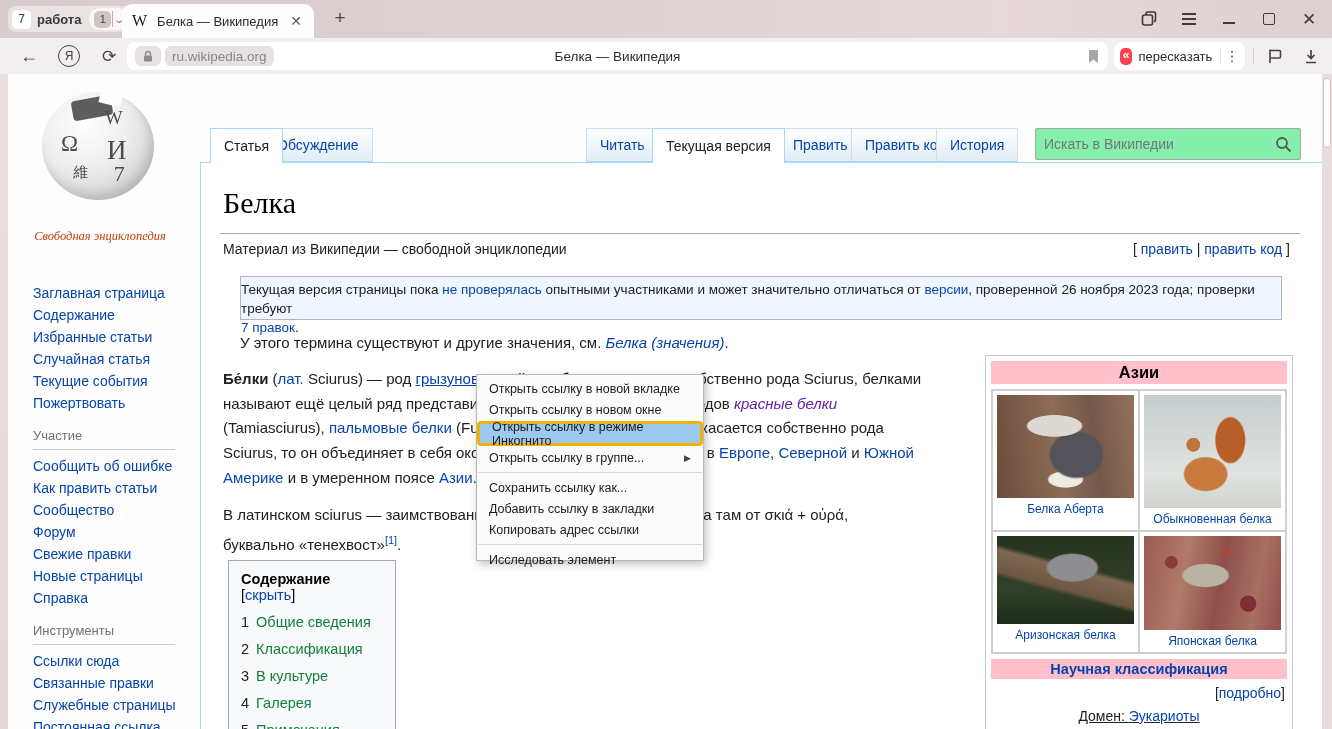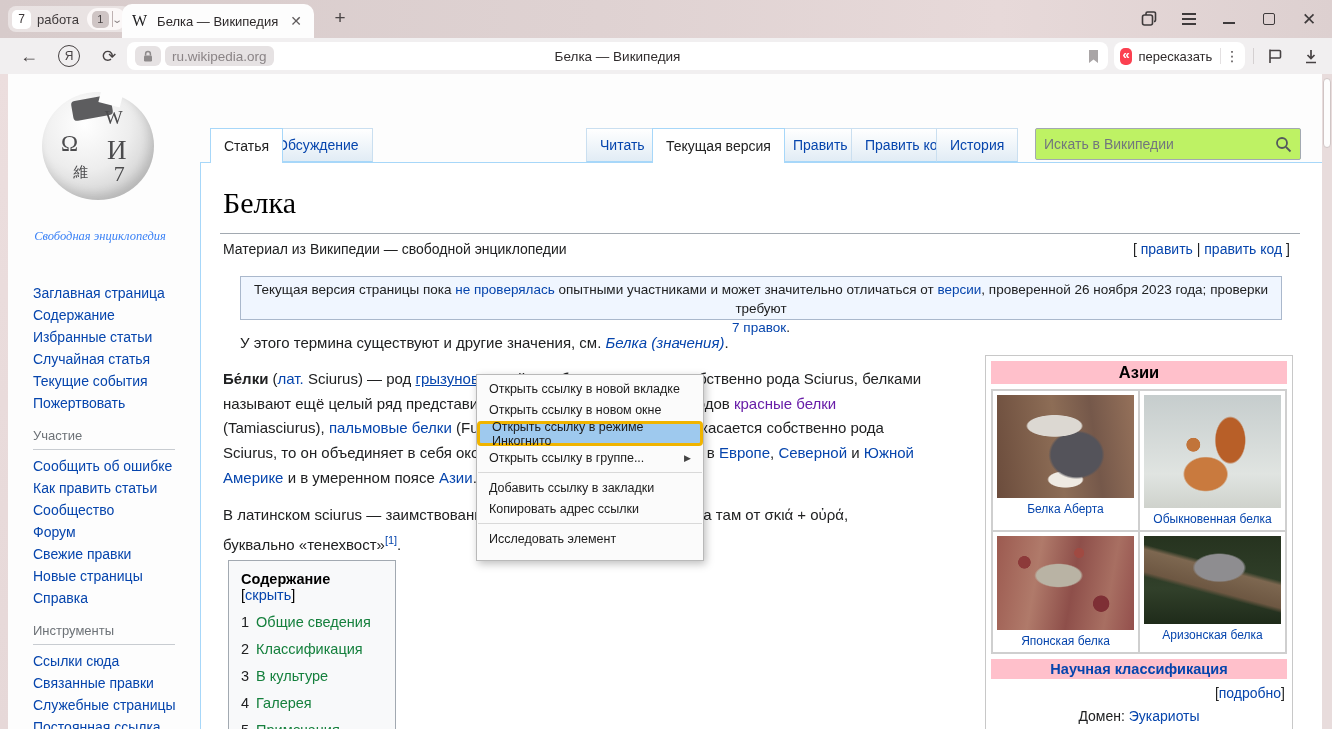--- a/index.html
+++ b/index.html
@@ -7,21 +7,21 @@
     font-family:"Liberation Sans", sans-serif; }
   #root { position:absolute; width:1332px; height:729px; overflow:hidden; }
 
   
   .tabstrip { position:absolute; left:0; top:0; width:1332px; height:38px;
     background:linear-gradient(90deg,#d7cbcb,#dfd2d2 45%,#e7d9d9 75%,#ddd0d0); }
   .tabgroup { position:absolute; left:8px; top:6px; height:26px; display:flex; align-items:center;
     background:rgba(255,255,255,.45); border-radius:8px; padding:0 4px 0 4px; }
   .tg-count { width:19px; height:19px; background:#fff; border-radius:5px; font-size:12px;
     color:#3c3738; display:flex; align-items:center; justify-content:center; margin-right:6px;}
-  .tg-label { font-size:13px; color:#3c3738; margin-right:8px; }
+  .tg-label { font-size:13px; color:#3c3738; margin-right:8px;font-weight:bold; }
   .tg-pill { height:22px; background:#fbf7f7; border-radius:11px; display:flex; align-items:center; padding:0 5px; }
   .tg-badge { width:17px; height:17px; background:#cfc5c5; border-radius:5px; font-size:11px; color:#443f40;
     display:flex; align-items:center; justify-content:center; margin-right:4px; }
   .tg-chev { font-size:10px; color:#8a8283; transform:scaleX(1.4); }
   .tab-sep { position:absolute; left:112px; top:11px; width:1px; height:16px; background:#bfb2b2; }
   .btab { position:absolute; left:122px; top:4px; width:192px; height:34px; background:#fdfdfd;
     border-radius:10px 10px 0 0; display:flex; align-items:center; padding:0 10px; }
   .btab-fav { font-family:"Liberation Serif", serif; font-size:16px; color:#1d1d1f; margin-right:10px; }
   .btab-title { font-size:13px; color:#2c2829; flex:1; white-space:nowrap; overflow:hidden; }
   .btab-close { font-size:14px; color:#5f5b5c; padding:0 2px; cursor:default; }
@@ -69,52 +69,52 @@
   .globe { position:absolute; left:42px; top:92px; width:112px; height:108px; border-radius:50%;
     background:radial-gradient(circle at 38% 30%, #ffffff, #ededed 45%, #d2d2d2 75%, #c0c0c0);
     box-shadow:inset -4px -6px 10px rgba(0,0,0,.12); }
   .globe span { position:absolute; font-family:"Liberation Serif", serif; color:#4b4b4d; }
   .g-puzzle { position:absolute; left:30px; top:6px; width:40px; height:20px; background:#5d5d5f;
     border-radius:4px; transform:rotate(-10deg); }
   .g-notch { position:absolute; left:58px; top:-3px; width:22px; height:16px; background:#fdfdfd; transform:rotate(14deg); }
   .wordmark { position:absolute; left:0px; top:198px; width:200px; text-align:center;
     font-family:"Liberation Serif", serif; font-size:27px; color:#1c1c1e; letter-spacing:.5px; }
   .tagline { position:absolute; left:0px; top:229px; width:200px; text-align:center;
-    font-family:"Liberation Serif", serif; font-style:italic; font-size:12.5px; color:#3b82f6; }
+    font-family:"Liberation Serif", serif; font-style:italic; font-size:12.5px; color:#c2410c; }
   .side-list { position:absolute; left:33px; width:165px; font-size:14px; }
   .side-list .sl-item { color:#0645ad; line-height:22px; white-space:nowrap; cursor:pointer; }
   .side-h { position:absolute; left:33px; width:142px; font-size:13px; color:#6d7277;
     border-bottom:1px solid #c8ccd1; padding-bottom:6px; }
 
   
   .personal { position:absolute; top:87px; right:36px; font-size:13.5px; color:#54595d; white-space:nowrap;
     display:flex; align-items:center; gap:13px; }
   .personal .pl { color:#0645ad; cursor:pointer; }
   .personal .pstat { color:#54595d; display:flex; align-items:center; gap:5px; }
 
   .vtab { position:absolute; top:128px; height:34px; font-size:14px; padding:15px 13px; display:flex; align-items:center;
     white-space:nowrap; }
   .vtab.inactive { background:linear-gradient(#ffffff,#e1ecf5); border:1px solid #cadff0;
     border-bottom:1px solid #a7d7f9; color:#0645ad; cursor:pointer; }
   .vtab.active { background:#fff; border:1px solid #a7d7f9; border-bottom:none; color:#222; height:35px; z-index:3; }
-  .searchbox { position:absolute; left:1035px; top:128px; width:266px; height:32px; background:#bef264;
+  .searchbox { position:absolute; left:1035px; top:128px; width:266px; height:32px; background:#86efac;
     border:1px solid #a2a9b1; border-radius:2px; display:flex; align-items:center; padding:0 8px; }
   .searchbox .ph { font-size:14px; color:#72777d; flex:1; }
 
   
   .h1 { position:absolute; left:223px; top:186px; font-family:"Liberation Serif", serif; font-size:30px; color:#000; }
   .h1-rule { position:absolute; left:220px; top:233px; width:1080px; height:1px; background:#a2a9b1; }
   .subtitle { position:absolute; left:223px; top:241px; font-size:14px; color:#202122; }
   .editlinks { position:absolute; top:241px; right:42px; font-size:14px; color:#202122; }
   .banner { position:absolute; left:240px; top:276px; width:1042px; height:44px; background:#f0f6ff;
-    border:1px solid #aab8cc; text-align:center; font-size:13.5px; color:#202122; line-height:19px; padding-top:3px; }
+    border:1px solid #aab8cc; text-align:left; font-size:13.5px; color:#202122; line-height:19px; padding-top:3px; }
   .hatnote { position:absolute; left:240px; top:334px; font-size:15px; color:#202122; }
   .para { position:absolute; left:223px; font-size:15px; color:#202122; line-height:24.7px; white-space:nowrap; width:745px; overflow:hidden; }
 
-  .lnk { color:#0645ad; } .vst { color:#681da8; }
+  .lnk { color:#0645ad; } .vst { color:#681da8;font-style:italic; }
   .ul { color:#0645ad; text-decoration:underline; }
   .it { } .itl { font-style:italic; color:#0645ad; }
   .bd { font-weight:bold; }
   .sup { color:#0645ad; vertical-align:super; font-size:11px; }
 
   .toc { position:absolute; left:228px; top:560px; width:168px; height:200px; background:#f8f9fa;
     border:1px solid #a2a9b1; padding:10px 10px 0 12px; }
   .toc-title { font-size:14.5px; color:#000; }
   .toc-title b { font-weight:bold; }
   .toc-item { font-size:14.5px; margin-top:11px; white-space:nowrap; }
@@ -126,21 +126,21 @@
     border:1px solid #c8c8c8; padding:5px; font-size:14px; }
   .ib-title { background:#ffc0cb; text-align:center; font-weight:bold; font-size:16.5px; color:#000;
     padding:2px 0; margin-bottom:5px; }
   .ib-grid { display:grid; grid-template-columns:1fr 1fr; border:1px solid #cfcfcf; }
   .ib-cell { border:1px solid #cfcfcf; background:#fff; padding:4px; display:flex; flex-direction:column; align-items:center; }
   .ib-img { width:100%; cursor:pointer; }
   .ib-cap { font-size:12px; color:#0645ad; margin-top:4px; text-align:center; cursor:pointer; }
   .ib-class { background:#ffc0cb; text-align:center; font-weight:bold; font-size:14.5px; color:#0645ad;
     padding:2px 0; margin-top:5px; }
   .ib-detail { text-align:right; font-size:14px; color:#202122; margin-top:6px; padding-right:2px; }
-  .ib-row { text-align:center; font-size:14px; color:#202122; margin-top:7px; }
+  .ib-row { text-align:center; font-size:14px; color:#202122; margin-top:7px;text-decoration:underline; }
   .ib-row .v { color:#0645ad; cursor:pointer; }
 
   .img-aberta { height:103px;
     background:
       radial-gradient(ellipse 46px 18px at 42% 30%, #dcd8d2 0 58%, transparent 62%),
       radial-gradient(ellipse 46px 40px at 58% 58%, #54535a 0 55%, transparent 61%),
       radial-gradient(ellipse 30px 14px at 50% 82%, #efeae2 0 55%, transparent 61%),
       linear-gradient(82deg,#6b4c3c,#8d6d56 45%,#75584a 70%,#95715a); }
   .img-red { height:113px;
     background:
@@ -352,26 +352,26 @@
     <div class="ib-grid">
       <div class="ib-cell">
         <div class="ib-img img-aberta"></div>
         <div class="ib-cap">Белка Аберта</div>
       </div>
       <div class="ib-cell">
         <div class="ib-img img-red"></div>
         <div class="ib-cap">Обыкновенная белка</div>
       </div>
       <div class="ib-cell">
+        <div class="ib-img img-arizona"></div>
+        <div class="ib-cap">Аризонская белка</div>
+      </div>
+      <div class="ib-cell">
         <div class="ib-img img-japan"></div>
         <div class="ib-cap">Японская белка</div>
-      </div>
-      <div class="ib-cell">
-        <div class="ib-img img-arizona"></div>
-        <div class="ib-cap">Аризонская белка</div>
       </div>
     </div>
     <div class="ib-class">Научная классификация</div>
     <div class="ib-detail"><span>[</span><span class="lnk">подробно</span><span>]</span></div>
     <div class="ib-row">
       <span>Домен: </span><span class="v">Эукариоты</span>
     </div>
 
   </div>
 
@@ -380,19 +380,20 @@
 
   <div class="ctxmenu">
     <div class="cm-item">Открыть ссылку в новой вкладке</div>
     <div class="cm-item">Открыть ссылку в новом окне</div>
     <div class="cm-item cm-hl">Открыть ссылку в режиме Инкогнито</div>
     <div class="cm-item">
       <span>Открыть ссылку в группе...</span>
       <span class="arrow">▶</span>
     </div>
     <div class="cm-sep"></div>
+    <div class="cm-item">Сохранить ссылку как...</div>
     <div class="cm-item">Добавить ссылку в закладки</div>
     <div class="cm-item">Копировать адрес ссылки</div>
     <div class="cm-sep"></div>
     <div class="cm-item">Исследовать элемент</div>
   </div>
 
 </div>
 
 </body></html>

